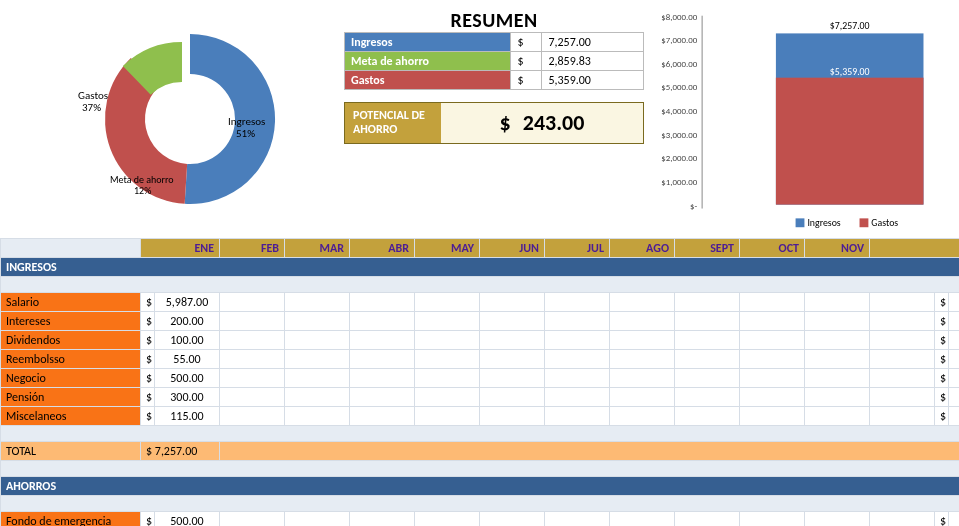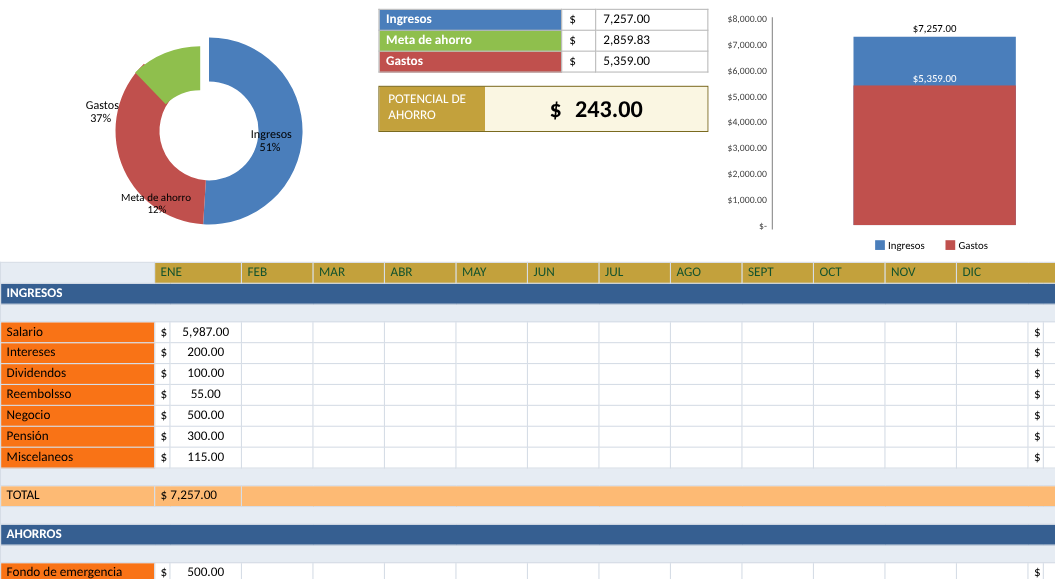--- a/index.html
+++ b/index.html
@@ -9,24 +9,24 @@
   .summary-col{width:300px;padding-top:4px}
   .resumen-title{font-size:20px;font-weight:700;text-align:center;letter-spacing:.5px}
   .resumen-tbl{width:100%;border-collapse:collapse;font-size:12px}
   .resumen-tbl td{border:1px solid #bbb;padding:2px 6px}
   .lab-ing{background:#4a7ebb;color:#fff;font-weight:700}
   .lab-meta{background:#8fbf4d;color:#fff;font-weight:700}
   .lab-gas{background:#c0504d;color:#fff;font-weight:700}
   .cur{text-align:left;width:18px}
   .amt{text-align:left}
   .pot-row{display:flex;margin-top:12px;border:1px solid #7a6a1f}
-  .pot-lab{background:#c3a13c;color:#fff;font-weight:400;font-size:12px;padding:6px 8px;width:80px;line-height:1.15}
+  .pot-lab{background:#c3a13c;color:#fff;font-weight:700;font-size:12px;padding:6px 8px;width:80px;line-height:1.15}
   .pot-val{flex:1;background:#faf6e2;display:flex;align-items:center;justify-content:center;font-size:22px;font-weight:700;gap:12px}
   .barchart{flex:1;min-width:300px;height:230px;position:relative}
-  .months-row td{background:#c3a13c;color:#14532d;font-weight:400;text-align:left;font-size:12px;padding:3px 0;border:1px solid #a58733}
+  .months-row td{background:#c3a13c;color:#4c1d95;font-weight:700;text-align:right;font-size:12px;padding:3px 0;border:1px solid #a58733}
   .cat-hdr td{background:#365f91;color:#fff;font-weight:700;padding:3px 6px;font-size:13px}
   table.grid{width:100%;border-collapse:collapse;table-layout:fixed}
   table.grid td{border:1px solid #d6dde6;padding:2px 5px;font-size:12px;height:16px;box-sizing:border-box;white-space:nowrap}
   .rowlabel{background:#f97316;border-left:none}
   .num{text-align:center}
   .dol{width:14px;text-align:left}
   .tot-row td{background:#fdba74;font-weight:400;font-size:13px;padding:4px 6px}
   colgroup col.lab{width:140px}
   colgroup col.m{width:65px}
   colgroup col.tot{width:72px}
@@ -48,20 +48,21 @@
         </g>
 
         <text x="38" y="6" font-size="11" fill="#000"><tspan x="38" dy="0">Ingresos</tspan><tspan x="46" dy="12">51%</tspan></text>
         <text x="-112" y="-20" font-size="11" fill="#000"><tspan x="-112" dy="0">Gastos</tspan><tspan x="-108" dy="12">37%</tspan></text>
         <text x="-76" y="64" font-size="10" fill="#000"><tspan x="-80" dy="0">Meta de ahorro</tspan><tspan x="-56" dy="11">12%</tspan></text>
       </g>
     </svg>
   </div>
 
   <div class="summary-col">
+    <div class="resumen-title">RESUMEN</div>
     <table class="resumen-tbl">
       <tbody>
           <tr>
             <td class="lab-ing">Ingresos</td>
           <td class="cur">$</td>
           <td class="amt">7,257.00</td>
           </tr>
       <tr>
             <td class="lab-meta">Meta de ahorro</td>
           <td class="cur">$</td>

